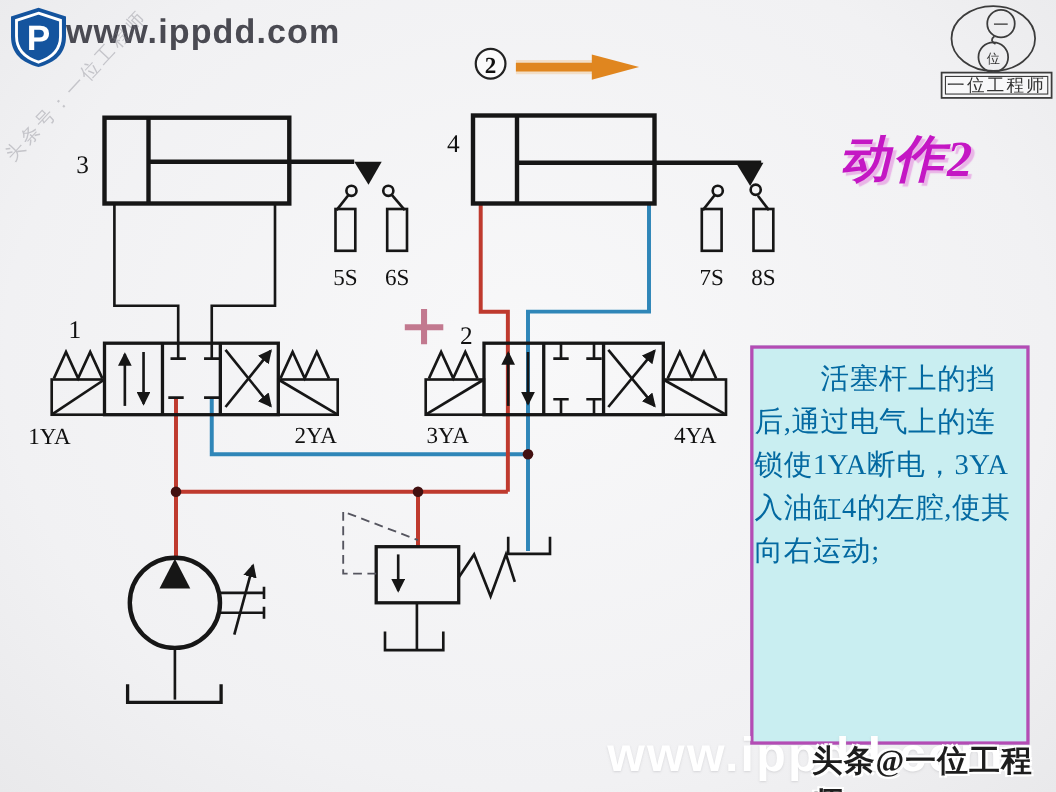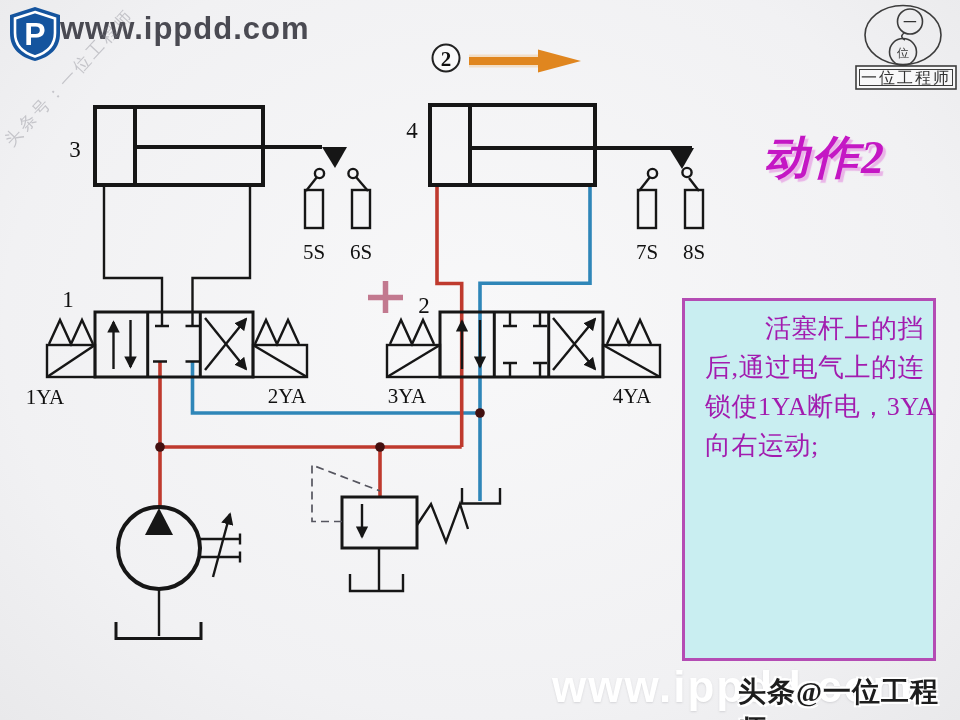--- a/index.html
+++ b/index.html
@@ -5,28 +5,28 @@
   html,body{margin:0;padding:0;}
   #stage{position:relative;width:960px;height:720px;overflow:hidden;
     background:radial-gradient(ellipse at 50% 45%, #f8f8f9 0%, #f1f1f3 70%, #e9e9eb 100%);
     font-family:"Liberation Sans",sans-serif;}
   .abs{position:absolute;}
   
   #site-title{left:60px;top:11px;font-size:31px;font-weight:bold;color:#4a4a52;letter-spacing:1px;}
   #diag-watermark{left:8px;top:132px;font-size:17px;color:rgba(125,125,138,.38);letter-spacing:3px;
     transform:rotate(-47deg);transform-origin:0 50%;white-space:nowrap;font-family:"Liberation Serif",serif;}
   
-  #action-title{left:763px;top:127px;font-size:46px;font-weight:bold;font-style:italic;
+  #action-title{left:763px;top:114px;font-size:46px;font-weight:bold;font-style:italic;
     color:var(--accent-magenta);letter-spacing:3px;font-family:"Liberation Serif",serif;
     text-shadow:3px 3px 1px rgba(225,130,220,.55);}
   
-  #note-box{left:682px;top:298px;width:254px;height:363px;box-sizing:border-box;
+  #note-box{left:682px;top:314px;width:254px;height:363px;box-sizing:border-box;
     background:var(--note-bg);border:3px solid var(--note-border);
-    font-family:"Liberation Serif",serif;color:#a21caf;font-size:26px;line-height:39px;
-    padding:8px 7px 0 20px;letter-spacing:0.5px;}
+    font-family:"Liberation Serif",serif;color:#0369a1;font-size:26px;line-height:39px;
+    padding:8px 7px 0 1px;letter-spacing:0.5px;}
   #note-box .line{white-space:nowrap;}
   #note-box .indent{padding-left:60px;}
   
   #wm-site{left:552px;top:662px;font-size:44px;font-weight:bold;color:#ffffff;letter-spacing:2px;
     text-shadow:0 1px 2px rgba(180,180,185,.45);}
   #wm-channel{left:738px;top:673px;font-size:28px;font-weight:bold;color:#1d1d1d;letter-spacing:1px;
     font-family:"Liberation Serif",serif;
     text-shadow:-2px -2px 0 #fff,2px -2px 0 #fff,-2px 2px 0 #fff,2px 2px 0 #fff,0 0 3px #fff;}
   
   .k{stroke:var(--ink);fill:none;}
@@ -214,19 +214,20 @@
     <text class="lbl-s" x="45" y="404">1YA</text>
     <text class="lbl-s" x="287" y="403">2YA</text>
     <text class="lbl-s" x="407" y="403">3YA</text>
     <text class="lbl-s" x="632" y="403">4YA</text>
   </svg>
 
   <div class="abs" id="note-box">
     <div class="line indent">活塞杆上的挡</div>
     <div class="line">后,通过电气上的连</div>
     <div class="line">锁使1YA断电，3YA</div>
+    <div class="line">入油缸4的左腔,使其</div>
     <div class="line">向右运动;</div>
   </div>
 
   <div class="abs" id="wm-site">www.ippdd.com</div>
   <div class="abs" id="wm-channel">头条@一位工程师</div>
 
 </div>
 
 </body></html>

